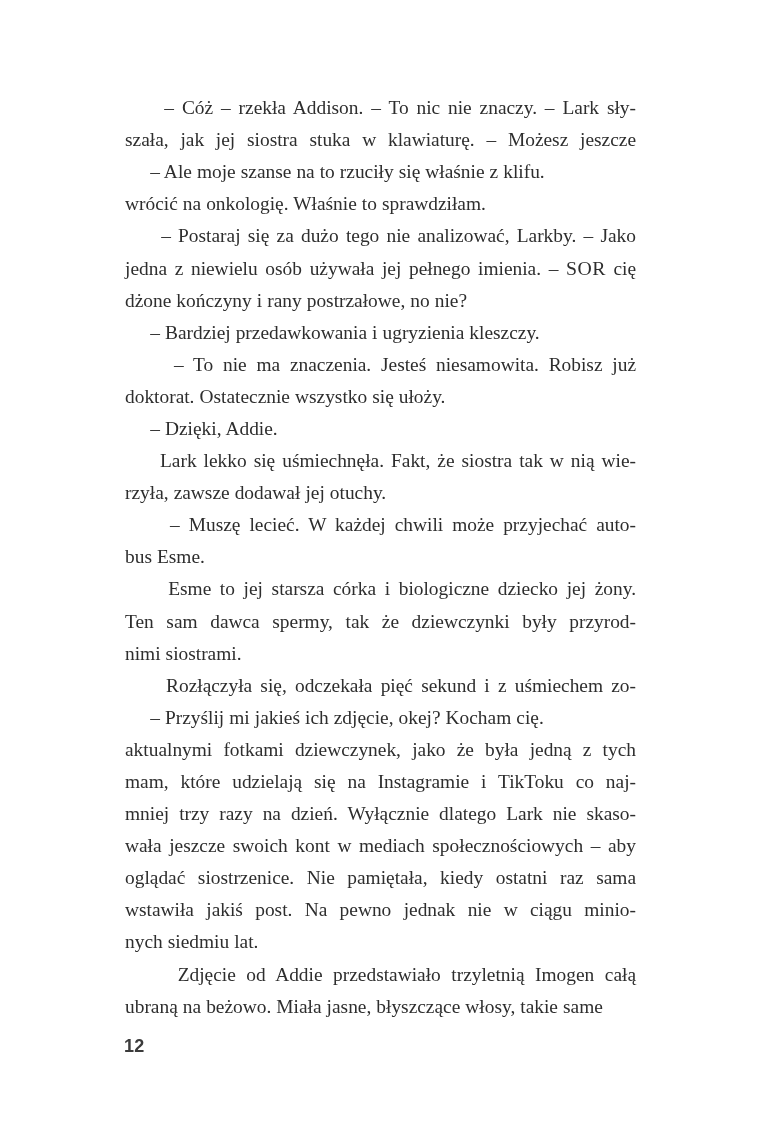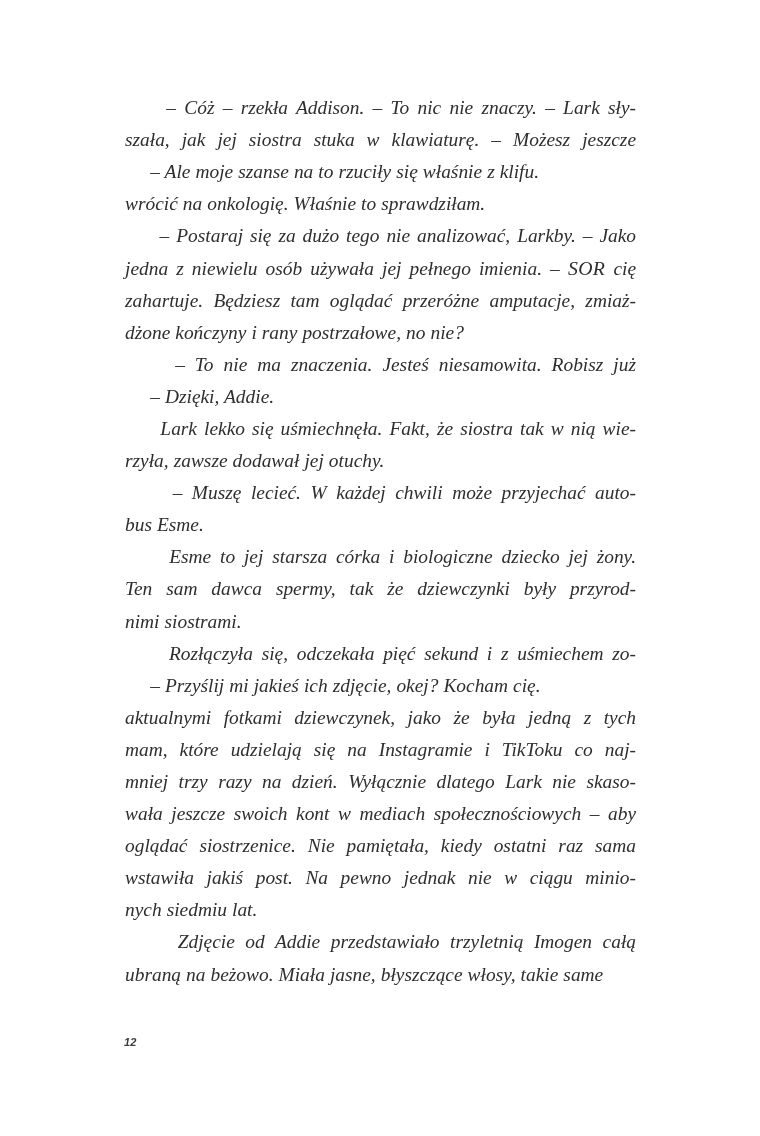--- a/index.html
+++ b/index.html
@@ -9,21 +9,20 @@
     background: #ffffff;
   }
 
   .page {
     position: relative;
     width: 760px;
     height: 1136px;
     background: #ffffff;
     overflow: hidden;
     box-sizing: border-box;
-    font-style: italic;
   }
 
   .text-block {
     position: absolute;
     left: 125px;
     top: 92px;
     width: 511px;
     font-family: "Liberation Serif", "DejaVu Serif", serif;
     font-size: 19.4px;
     line-height: 32.1px;
@@ -52,41 +51,42 @@
     font-variant: small-caps;
     font-size: 1.02em;
     letter-spacing: 0.02em;
   }
 
   .page-number {
     position: absolute;
     left: 124px;
     top: 1036px;
     font-family: "Liberation Sans", "DejaVu Sans", sans-serif;
-    font-size: 11px;
+    font-size: 18px;
     font-weight: 600;
     color: #3b3b3b;
     letter-spacing: 0.01em;
   }
 </style>
 </head>
 <body>
 
 <div class="page">
 
   <div class="text-block" id="body-text">
       <span class="ln">     – Cóż – rzekła Addison. – To nic nie znaczy. – Lark sły-</span>
       <span class="ln">szała, jak jej siostra stuka w klawiaturę. – Możesz jeszcze</span>
       <span class="ln end">     – Ale moje szanse na to rzuciły się właśnie z klifu.</span>
       <span class="ln end">wrócić na onkologię. Właśnie to sprawdziłam.</span>
       <span class="ln">     – Postaraj się za dużo tego nie analizować, Larkby. – Jako</span>
       <span class="ln">jedna z niewielu osób używała jej pełnego imienia. – <span class="smallcaps">SOR</span><span> cię</span></span>
-      <span class="ln">zahartuje. Będziesz tam oglądać przeróżne amputacje, zmiaż-</span>
       <span class="ln end">dżone kończyny i rany postrzałowe, no nie?</span>
+      <span class="ln end">     – Bardziej przedawkowania i ugryzienia kleszczy.</span>
       <span class="ln">     – To nie ma znaczenia. Jesteś niesamowita. Robisz już</span>
+      <span class="ln end">doktorat. Ostatecznie wszystko się ułoży.</span>
       <span class="ln end">     – Dzięki, Addie.</span>
       <span class="ln">     Lark lekko się uśmiechnęła. Fakt, że siostra tak w nią wie-</span>
       <span class="ln end">rzyła, zawsze dodawał jej otuchy.</span>
       <span class="ln">     – Muszę lecieć. W każdej chwili może przyjechać auto-</span>
       <span class="ln end">bus Esme.</span>
       <span class="ln">     Esme to jej starsza córka i biologiczne dziecko jej żony.</span>
       <span class="ln">Ten sam dawca spermy, tak że dziewczynki były przyrod-</span>
       <span class="ln end">nimi siostrami.</span>
       <span class="ln">     Rozłączyła się, odczekała pięć sekund i z uśmiechem zo-</span>
       <span class="ln end">     – Przyślij mi jakieś ich zdjęcie, okej? Kocham cię.</span>

